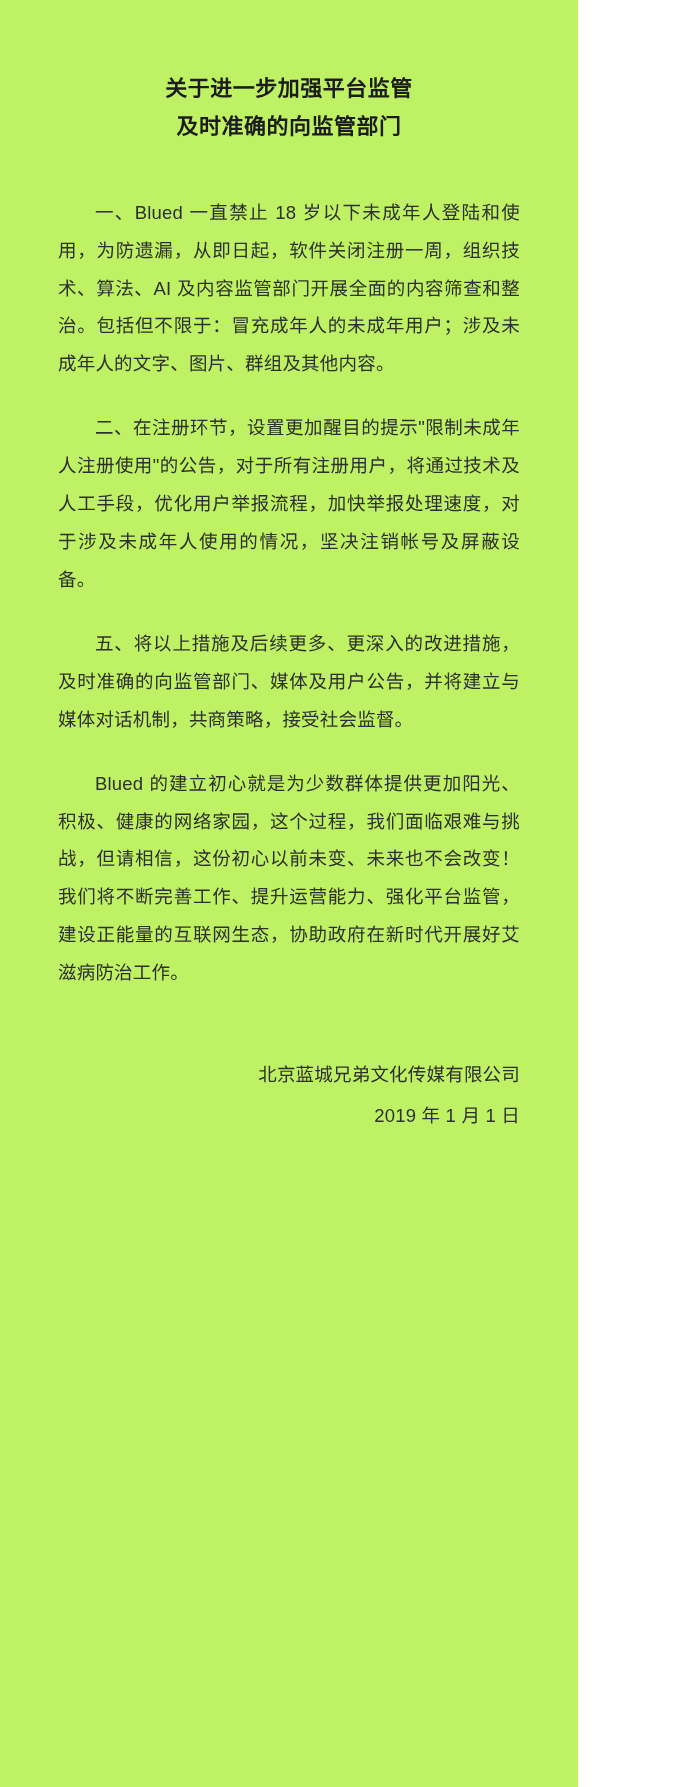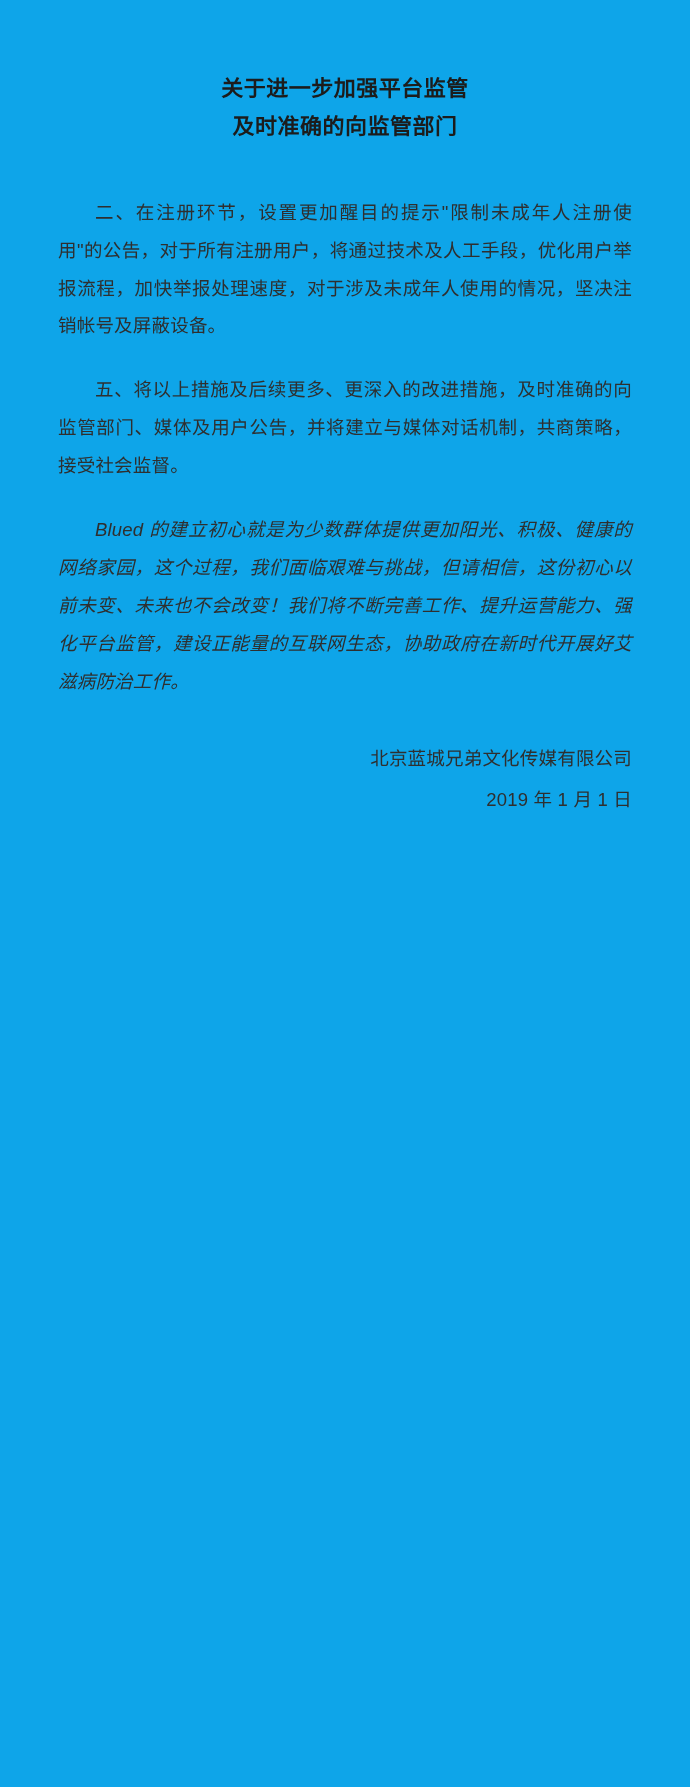--- a/index.html
+++ b/index.html
@@ -8,23 +8,23 @@
     background: #ffffff;
   }
   body {
     width: 690px;
     min-height: 1787px;
     font-family: "Liberation Sans", "DejaVu Sans", sans-serif;
     color: #2b2b2b;
     -webkit-font-smoothing: antialiased;
   }
   .page {
-    width: 690px;
+    width: 578px;
     min-height: 1787px;
-    background: #0ea5e9;
+    background: #bef264;
     box-sizing: border-box;
     padding: 70px 58px 60px 58px;
   }
   .title-block {
     text-align: center;
     margin-bottom: 48px;
   }
   .title-line {
     font-size: 22px;
     font-weight: bold;
@@ -37,24 +37,23 @@
     font-size: 18.5px;
     line-height: 2.05;
     text-align: justify;
     text-justify: inter-ideograph;
     text-indent: 2em;
     color: #2f2f2f;
     letter-spacing: 0.2px;
   }
   .body-copy p:last-child {
     margin-bottom: 0;
-    font-style: italic;
   }
   .signature {
-    margin-top: 39px;
+    margin-top: 64px;
     text-align: right;
   }
   .signature div {
     font-size: 18.5px;
     line-height: 2.0;
     color: #2f2f2f;
     letter-spacing: 0.2px;
   }
   .sig-date {
     margin-top: 4px;
@@ -64,20 +63,21 @@
 <body>
 
 <div class="page">
 
   <div class="title-block">
     <div class="title-line">关于进一步加强平台监管</div>
     <div class="title-line">及时准确的向监管部门</div>
   </div>
 
   <div class="body-copy">
+    <p>一、Blued 一直禁止 18 岁以下未成年人登陆和使用，为防遗漏，从即日起，软件关闭注册一周，组织技术、算法、AI 及内容监管部门开展全面的内容筛查和整治。包括但不限于：冒充成年人的未成年用户；涉及未成年人的文字、图片、群组及其他内容。</p>
     <p>二、在注册环节，设置更加醒目的提示"限制未成年人注册使用"的公告，对于所有注册用户，将通过技术及人工手段，优化用户举报流程，加快举报处理速度，对于涉及未成年人使用的情况，坚决注销帐号及屏蔽设备。</p>
     <p>五、将以上措施及后续更多、更深入的改进措施，及时准确的向监管部门、媒体及用户公告，并将建立与媒体对话机制，共商策略，接受社会监督。</p>
     <p>Blued 的建立初心就是为少数群体提供更加阳光、积极、健康的网络家园，这个过程，我们面临艰难与挑战，但请相信，这份初心以前未变、未来也不会改变！我们将不断完善工作、提升运营能力、强化平台监管，建设正能量的互联网生态，协助政府在新时代开展好艾滋病防治工作。</p>
   </div>
 
   <div class="signature">
     <div class="sig-company">北京蓝城兄弟文化传媒有限公司</div>
     <div class="sig-date">2019 年 1 月 1 日</div>
   </div>
 

